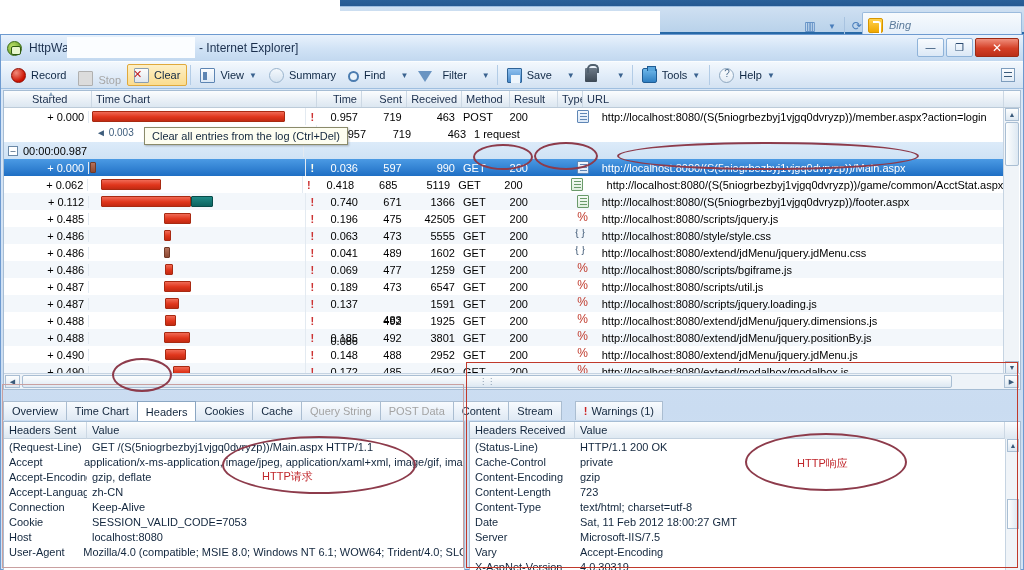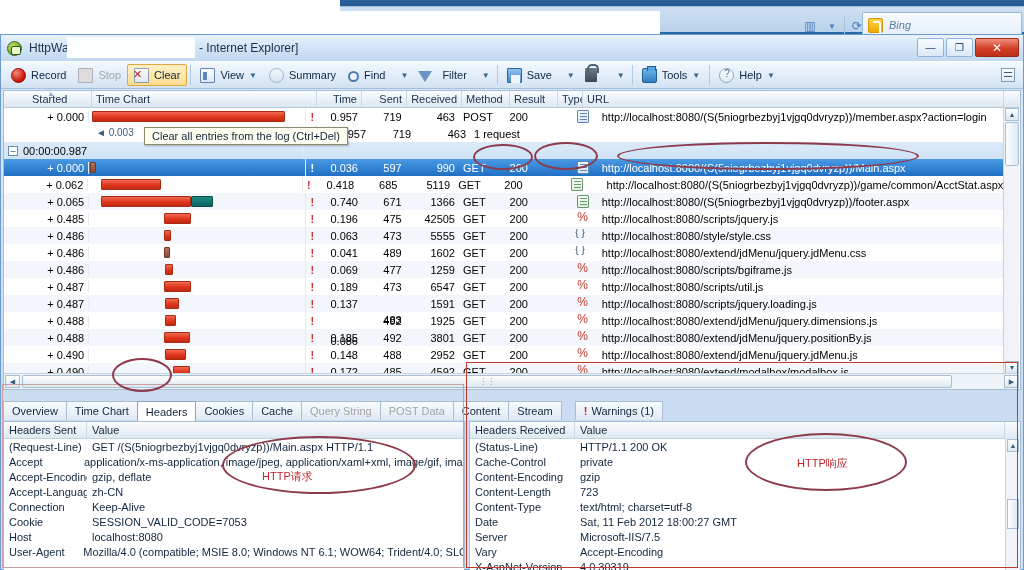--- a/index.html
+++ b/index.html
@@ -55,21 +55,21 @@
   .wb.close { width:44px; background:linear-gradient(#f08e7c,#d43f26 55%,#bb2f18);
     border-color:#9c2a14; color:#fff; font-size:12px; font-weight:bold; }
 
   
   .hw-toolbar { position:absolute; left:0; top:26px; width:1022px; height:28px;
     background:linear-gradient(#f3f8fd,#e2edf9 50%,#d3e2f2);
     border-top:1px solid #fafdff; border-bottom:1px solid #9fbfe0;
     display:flex; align-items:center; padding-left:4px; }
   .tb { display:flex; align-items:center; height:22px; padding:0 6px; white-space:nowrap;
     font-size:11px; color:#0f2744; cursor:default; }
-  .tb.disabled { color:#a6a6a6; }
+  .tb.disabled { color:#a6a6a6;align-items:flex-end; }
   .tb.active { background:linear-gradient(#fdf0c8,#fbdc8e); border:1px solid #e0a93c; border-radius:2px; }
   .tb .gi { margin-right:5px; display:inline-block; }
   .tb .caret { margin-left:5px; font-size:8px; color:#3a628f; }
   .tb-sep { width:1px; height:20px; background:#b3cce6; margin:0 3px; }
   .ic { width:15px; height:15px; display:inline-block; position:relative; }
   .ic-record { border-radius:50%; background:radial-gradient(circle at 33% 30%,#f08b7a,#cc1100 70%); border:1px solid #8f0c00; }
   .ic-stop { background:#dcdcdc; border:1px solid #b0b0b0; border-radius:1px; }
   .ic-clear { background:linear-gradient(#fdfdfd,#dfe6ee); border:1px solid #8a9db0; border-radius:1px; }
   .ic-clear:after { content:"✕"; position:absolute; left:-2px; top:-1px; color:#c02020; font-size:11px; font-weight:bold; }
   .ic-view { background:linear-gradient(#fbfdff,#dde9f6); border:1px solid #5d85b3; border-radius:1px; }
@@ -368,21 +368,21 @@
             <div class="cell r" style="width: 45px;">685</div>
             <div class="cell r" style="width: 55px;">5119</div>
             <div class="cell" style="width: 48px;">GET</div>
             <div class="cell" style="width: 70px;">200</div>
             <div class="cell" style="width: 25px;">
               <span class="type-ic ti-page"></span>
             </div>
             <div class="cell" style="width: 421px; margin-left: 11px;">http://localhost:8080/(S(5niogrbezbyj1vjgq0dvryzp))/game/common/AcctStat.aspx</div>
           </div>
           <div class="row alt">
-            <div class="cell started r" style="width: 88px;">+ 0.065</div>
+            <div class="cell started r" style="width: 88px;">+ 0.112</div>
             <div class="cell chart" style="width: 225px;">
               <div class="bar" style="left: 12px; width: 90px;"></div>
               <div class="bar teal" style="left: 102px; width: 22px;"></div>
             </div>
             <div class="cell bang" style="width: 14px;">!</div>
             <div class="cell r" style="width: 43px;">0.740</div>
             <div class="cell r" style="width: 45px;">671</div>
             <div class="cell r" style="width: 55px;">1366</div>
             <div class="cell" style="width: 48px;">GET</div>
             <div class="cell" style="width: 70px;">200</div>

